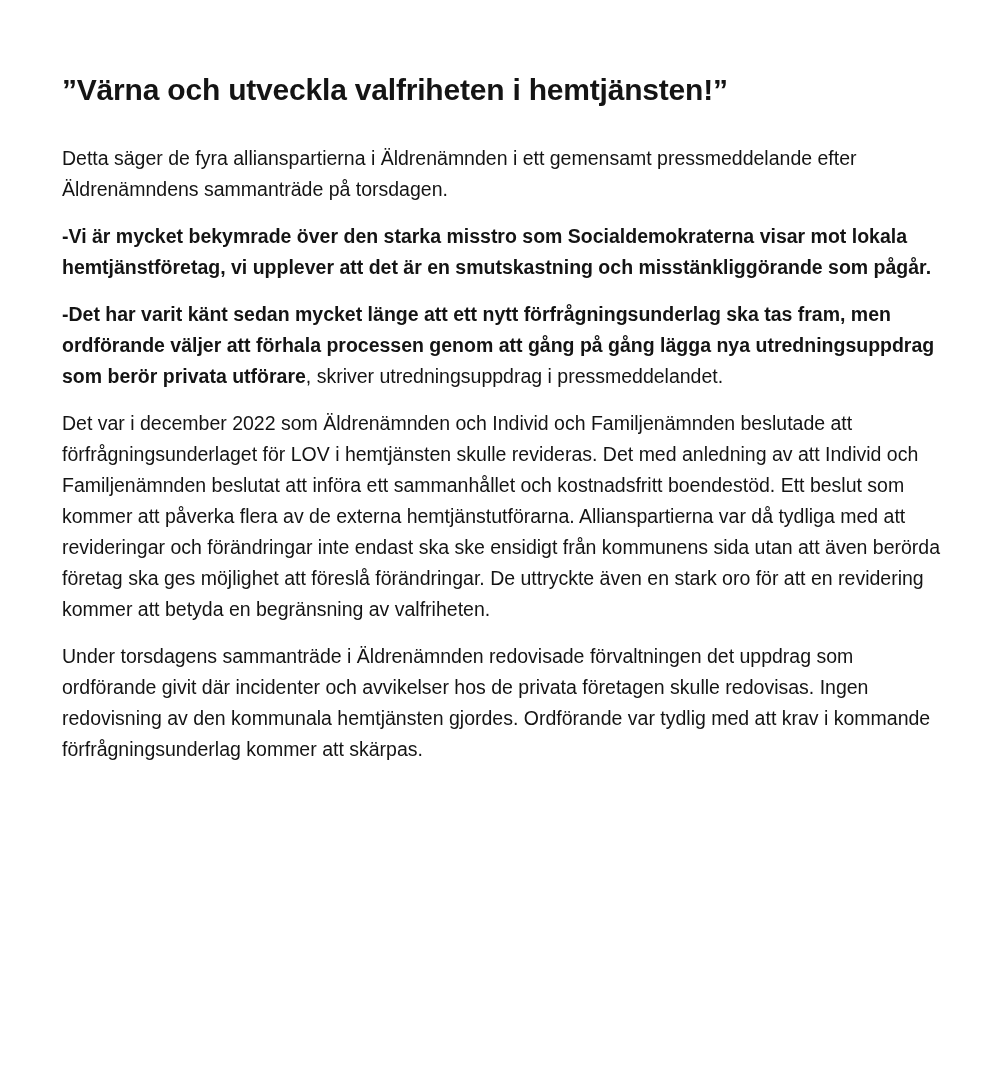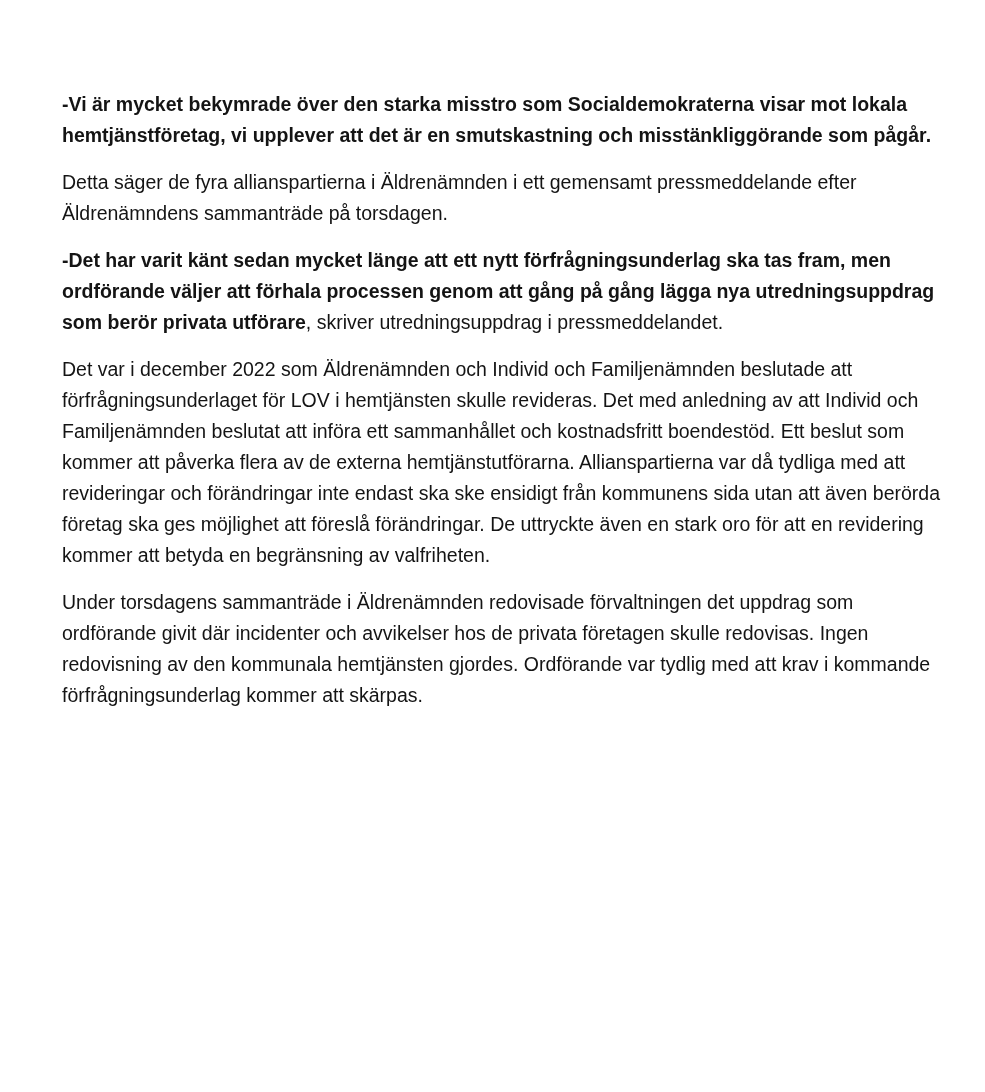--- a/index.html
+++ b/index.html
@@ -55,26 +55,27 @@
     font-weight: 700;
   }
 </style>
 </head>
 <body>
 
 <div class="page">
 
 
 
+  <h1 class="headline">”Värna och utveckla valfriheten i hemtjänsten!”</h1>
 
   <main class="body-text">
 
+    <p class="para">Detta säger de fyra allianspartierna i Äldrenämnden i ett gemensamt pressmeddelande efter Äldrenämndens sammanträde på torsdagen.</p>
+
     <p class="para bold">-Vi är mycket bekymrade över den starka misstro som Socialdemokraterna visar mot lokala hemtjänstföretag, vi upplever att det är en smutskastning och misstänkliggörande som pågår.</p>
-
-    <p class="para">Detta säger de fyra allianspartierna i Äldrenämnden i ett gemensamt pressmeddelande efter Äldrenämndens sammanträde på torsdagen.</p>
 
     <p class="para"><span class="bold">-Det har varit känt sedan mycket länge att ett nytt förfrågningsunderlag ska tas fram, men ordförande väljer att förhala processen genom att gång på gång lägga nya utredningsuppdrag som berör privata utförare</span><span>, skriver utredningsuppdrag i pressmeddelandet.</span></p>
 
     <p class="para">Det var i december 2022 som Äldrenämnden och Individ och Familjenämnden beslutade att förfrågningsunderlaget för LOV i hemtjänsten skulle revideras. Det med anledning av att Individ och Familjenämnden beslutat att införa ett sammanhållet och kostnadsfritt boendestöd. Ett beslut som kommer att påverka flera av de externa hemtjänstutförarna. Allianspartierna var då tydliga med att revideringar och förändringar inte endast ska ske ensidigt från kommunens sida utan att även berörda företag ska ges möjlighet att föreslå förändringar. De uttryckte även en stark oro för att en revidering kommer att betyda en begränsning av valfriheten.</p>
 
     <p class="para">Under torsdagens sammanträde i Äldrenämnden redovisade förvaltningen det uppdrag som ordförande givit där incidenter och avvikelser hos de privata företagen skulle redovisas. Ingen redovisning av den kommunala hemtjänsten gjordes. Ordförande var tydlig med att krav i kommande förfrågningsunderlag kommer att skärpas.</p>
 
 
   </main>
 

